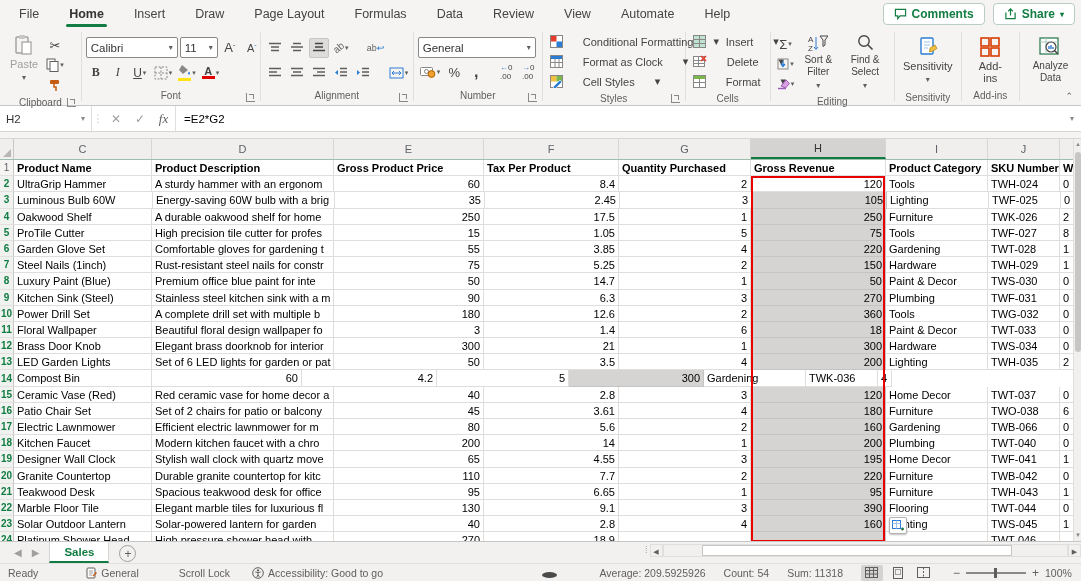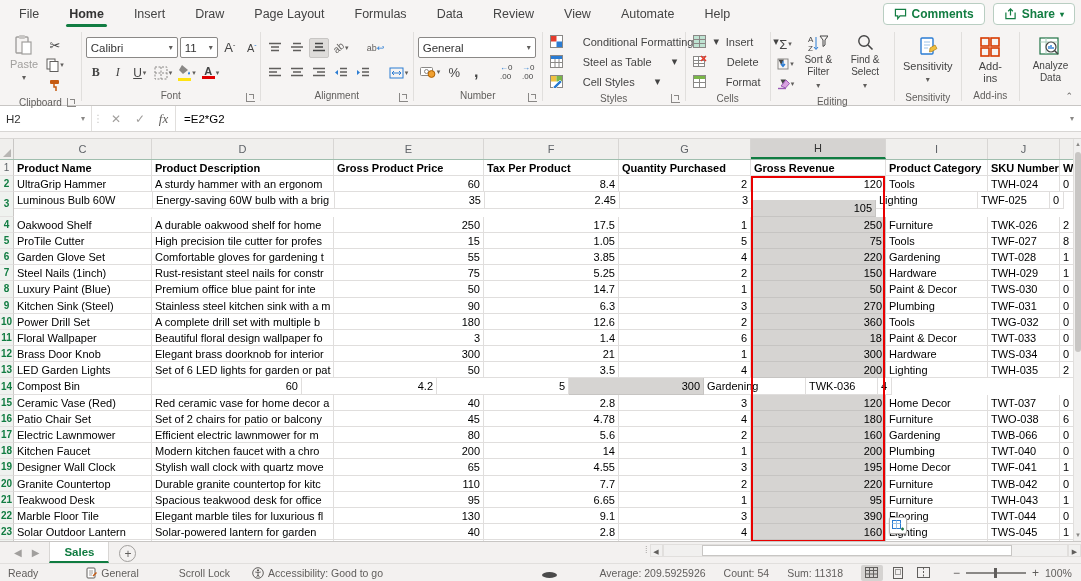--- a/index.html
+++ b/index.html
@@ -340,21 +340,21 @@
             </svg>
           <span>Conditional Formatting</span>
             <span class="chev">▾</span>
         </div>
         <div class="textbtn">
           <svg width="13" height="13" viewBox="0 0 13 13">
               <rect x="0.5" y="0.5" width="12" height="12" fill="#fff" stroke="#8a8886"></rect>
               <rect x="1" y="1" width="11" height="3" fill="#2b7cd3"></rect>
               <path d="M1 7.5h11M5 4v8.5M9 4v8.5" stroke="#8a8886"></path>
             </svg>
-          <span>Steel as Table</span>
+          <span>Format as Clock</span>
             <span class="chev">▾</span>
         </div>
         <div class="textbtn">
           <svg width="13" height="13" viewBox="0 0 13 13">
               <rect x="0.5" y="0.5" width="12" height="12" fill="#fff" stroke="#8a8886"></rect>
               <rect x="1" y="1" width="5.5" height="5.5" fill="#f0c040"></rect>
               <rect x="6.5" y="1" width="5.5" height="5.5" fill="#7ab648"></rect>
               <path d="M3 12l7-7 2 2-7 7z" fill="#2b7cd3" stroke="#fff" stroke-width=".6"></path>
             </svg>
           <span>Cell Styles</span>
@@ -552,21 +552,21 @@
           <div class="cell" style="width: 72px;">TWH-024</div>
           <div class="cell" style="width: 14px;">0</div>
         </div>
         <div class="grow">
           <div class="rownum selrow">3</div>
           <div class="cell" style="width: 139px;">Luminous Bulb 60W</div>
           <div class="cell" style="width: 182px;">Energy-saving 60W bulb with a brig</div>
           <div class="cell num" style="width: 150px;">35</div>
           <div class="cell num" style="width: 135px;">2.45</div>
           <div class="cell num" style="width: 132px;">3</div>
-          <div class="cell num selcell" style="width: 124px; margin-top: 8px;">105</div>
+          <div class="cell num selcell" style="width: 135px;">105</div>
           <div class="cell" style="width: 102px;">Lighting</div>
           <div class="cell" style="width: 72px;">TWF-025</div>
           <div class="cell" style="width: 14px;">0</div>
         </div>
         <div class="grow">
           <div class="rownum selrow">4</div>
           <div class="cell" style="width: 138px;">Oakwood Shelf</div>
           <div class="cell" style="width: 182px;">A durable oakwood shelf for home</div>
           <div class="cell num" style="width: 150px;">250</div>
           <div class="cell num" style="width: 135px;">17.5</div>
@@ -705,21 +705,21 @@
           <div class="cell num selcell" style="width: 135px;">120</div>
           <div class="cell" style="width: 102px;">Home Decor</div>
           <div class="cell" style="width: 72px;">TWT-037</div>
           <div class="cell" style="width: 14px;">0</div>
         </div>
         <div class="grow">
           <div class="rownum selrow">16</div>
           <div class="cell" style="width: 138px;">Patio Chair Set</div>
           <div class="cell" style="width: 182px;">Set of 2 chairs for patio or balcony</div>
           <div class="cell num" style="width: 150px;">45</div>
-          <div class="cell num" style="width: 135px;">4.78</div>
+          <div class="cell num" style="width: 135px;">3.61</div>
           <div class="cell num" style="width: 132px;">4</div>
           <div class="cell num selcell" style="width: 135px;">180</div>
           <div class="cell" style="width: 102px;">Furniture</div>
           <div class="cell" style="width: 72px;">TWO-038</div>
           <div class="cell" style="width: 14px;">6</div>
         </div>
         <div class="grow">
           <div class="rownum selrow">17</div>
           <div class="cell" style="width: 138px;">Electric Lawnmower</div>
           <div class="cell" style="width: 182px;">Efficient electric lawnmower for m</div>

